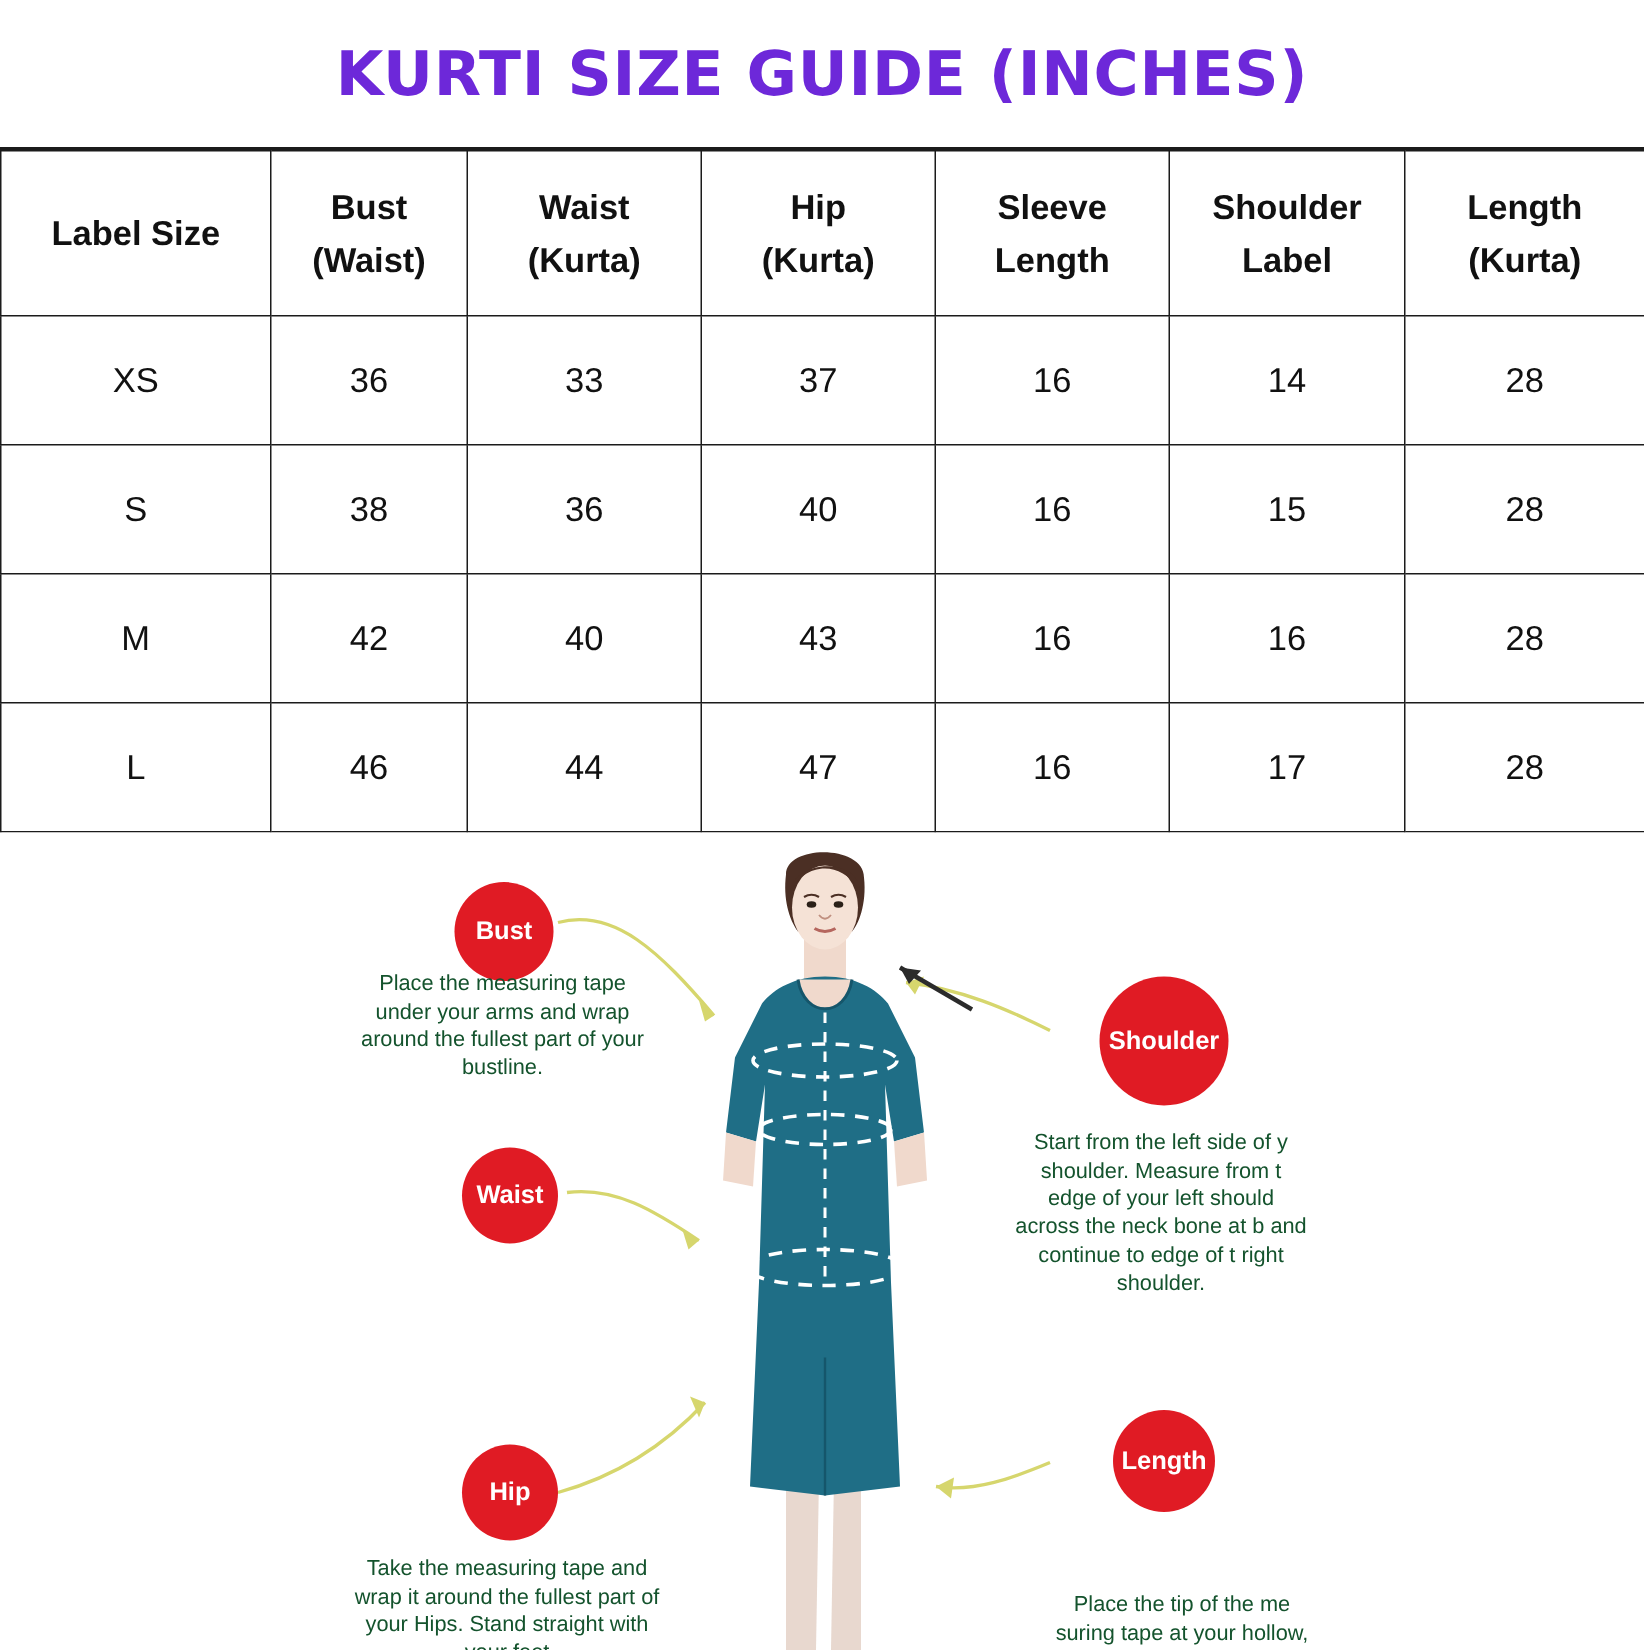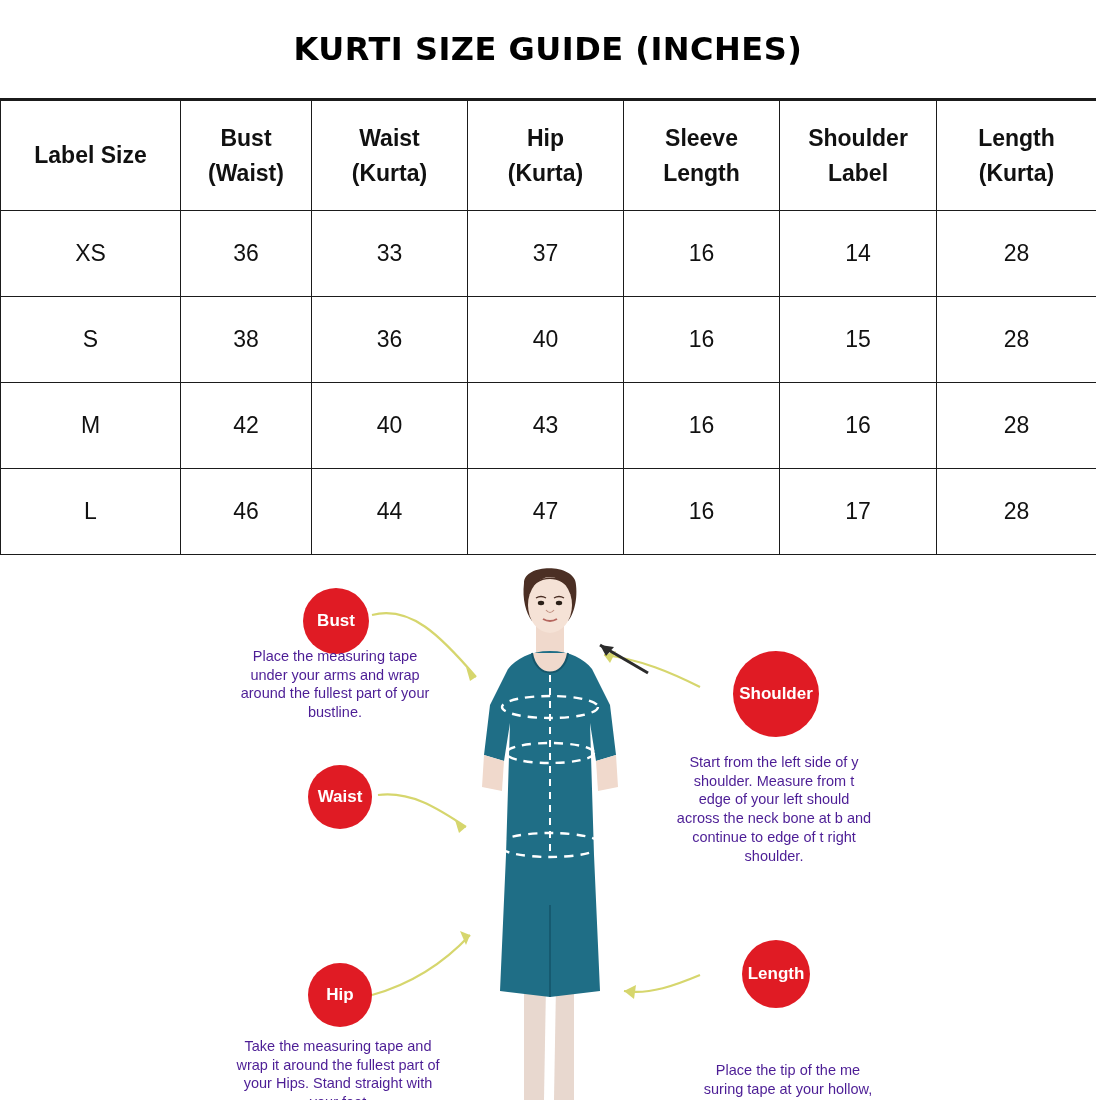--- a/index.html
+++ b/index.html
@@ -22,23 +22,23 @@
     height: 100px;
     display: flex;
     align-items: center;
     justify-content: center;
     border-bottom: 2px solid #1b1b1b;
   }
   .title-bar h1 {
     margin: 0;
     font-family: "DejaVu Sans", sans-serif;
     font-weight: 700;
-    font-size: 32px;
+    font-size: 41px;
     letter-spacing: 0.5px;
-    color: #000000;
+    color: #6d28d9;
     text-align: center;
   }
 
   
   table.size-table {
     width: 1096px;
     border-collapse: collapse;
     table-layout: fixed;
   }
   table.size-table th,
@@ -93,21 +93,21 @@
     align-items: center;
     justify-content: center;
     font-size: 17px;
     font-weight: 700;
     font-family: "Liberation Sans", sans-serif;
   }
   .desc {
     position: absolute;
     font-size: 14.5px;
     line-height: 1.29;
-    color: #4c1d95;
+    color: #14532d;
     text-align: center;
   }
   .desc.left { text-align: center; }
   .desc.right { text-align: center; }
 
   .figure-wrap { position: absolute; left: 420px; top: 0px; }
   .arrow-svg { position: absolute; left: 0; top: 0; pointer-events: none; }
 </style>
 </head>
 <body>

